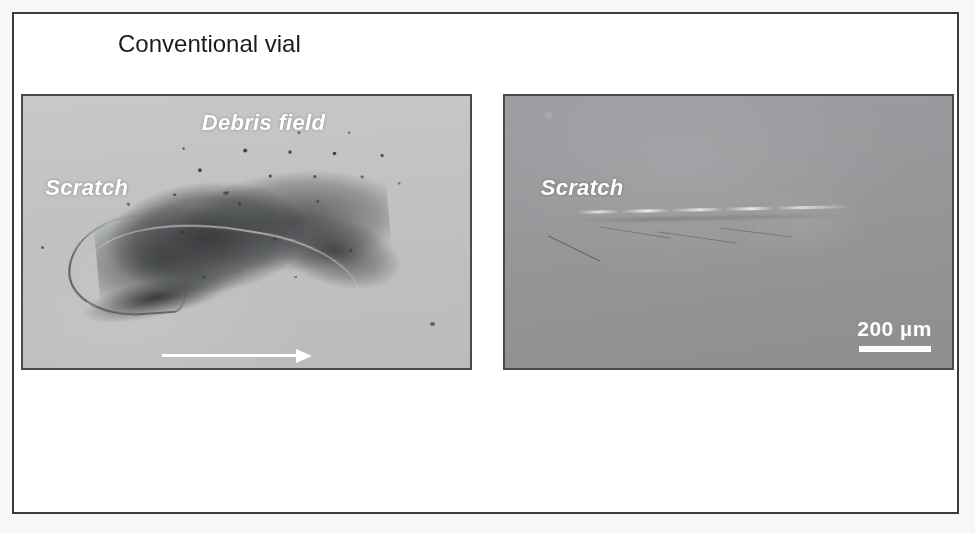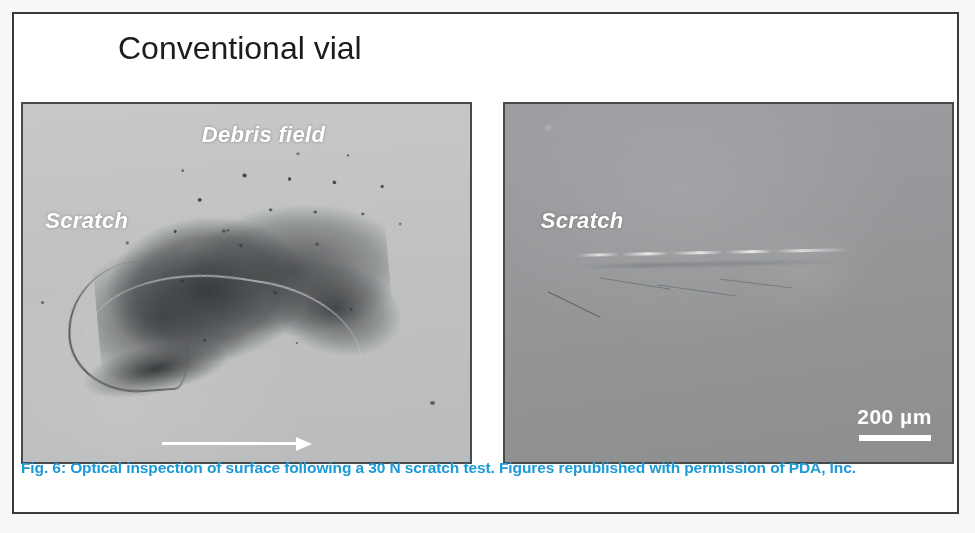--- a/index.html
+++ b/index.html
@@ -27,35 +27,35 @@
   .headings {
     position: absolute;
     left: 0;
     top: 0;
     width: 100%;
     height: 68px;
   }
   .panel-title {
     position: absolute;
     top: 16px;
-    font-size: 32px;
+    font-size: 24px;
     color: #1c1c1c;
     font-family: "Liberation Sans", sans-serif;
     font-weight: 400;
     letter-spacing: 0px;
     white-space: nowrap;
   }
   #title-left  { left: 104px; }
   #title-right { left: 620px; }
 
   
   .micrograph {
     position: absolute;
-    top: 88px;
-    height: 362px;
+    top: 80px;
+    height: 276px;
     border: 2px solid #4a4a4c;
     box-sizing: border-box;
     overflow: hidden;
   }
   #panel-conventional {
     left: 7px;
     width: 451px;
     background:
       radial-gradient(ellipse 60% 55% at 22% 86%, rgba(255,255,255,0.10), rgba(255,255,255,0) 70%),
       linear-gradient(175deg, #c6c8c9 0%, #bfc1c2 45%, #b9bbbc 100%);
@@ -366,15 +366,14 @@
     </div>
 
     <div class="img-label" id="label-scratch-right">Scratch</div>
 
     <div id="scale-bar">
       <div id="scale-bar-label">200 µm</div>
       <div id="scale-bar-line"></div>
     </div>
   </div>
 
-  <div id="figure-caption">Fig. 6: Optical inspection of surface following a 30 N scratch test. Figures republished with permission of PDA, Inc.</div>
 
 </div>
 
 </body></html>

